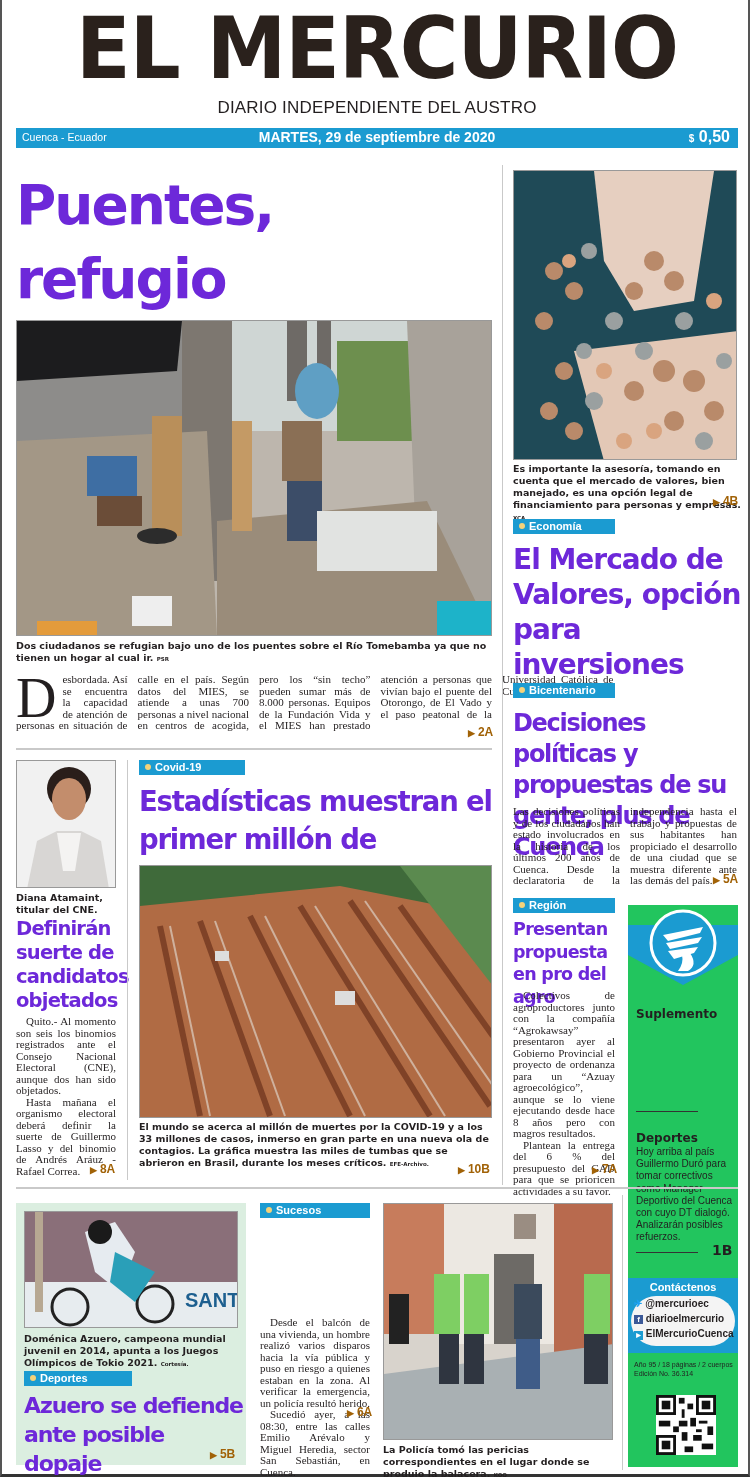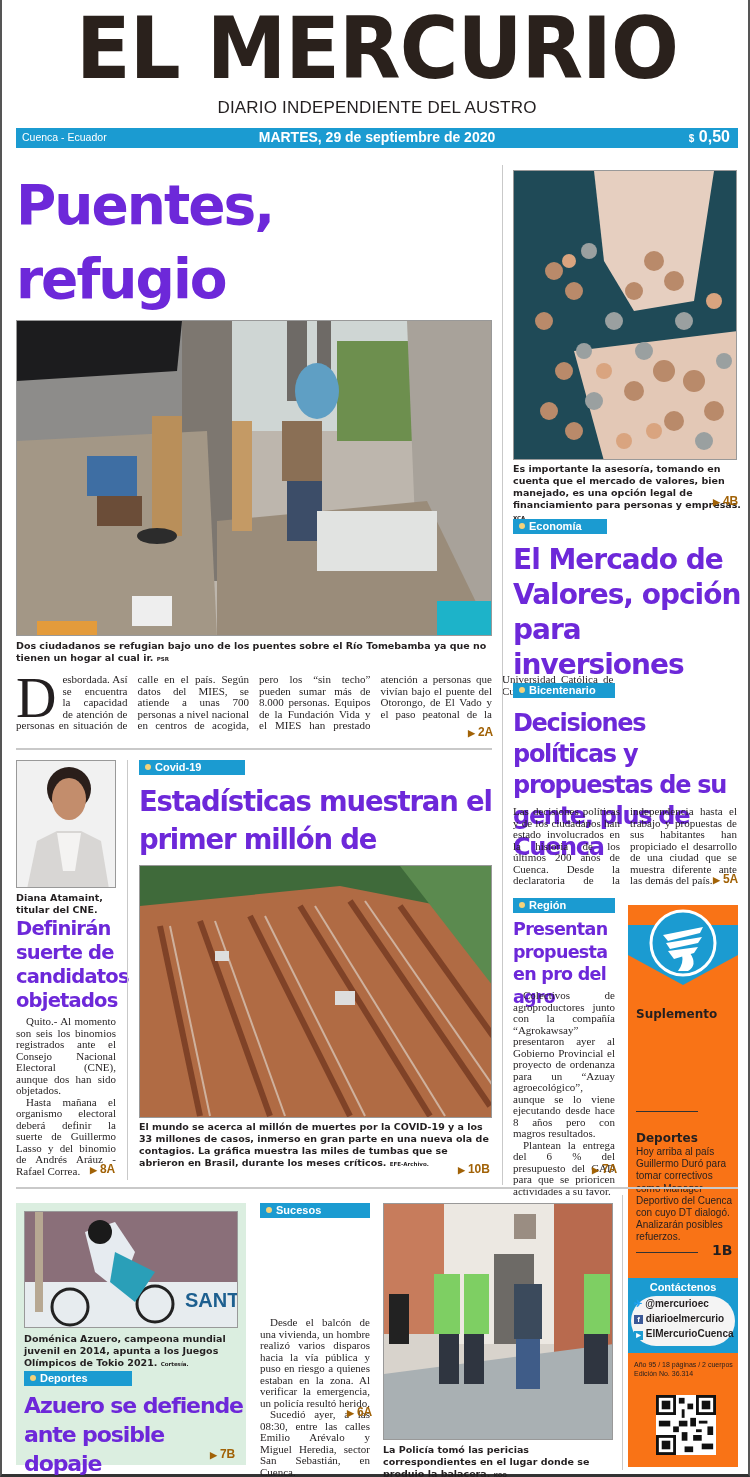--- a/index.html
+++ b/index.html
@@ -132,21 +132,21 @@
         <circle cx="140" cy="260" r="8"></circle>
           <circle cx="110" cy="270" r="8"></circle>
       </g>
     </svg>
   </div>
   <div class="abs caption" style="left:511px; top:463px; width:230px;">
     <span>Es importante la asesoría, tomando en cuenta que el mercado de valores, bien manejado, es una opción legal de financiamiento para personas y empresas.</span>
     <span class="credit">XCA</span>
   </div>
   <div class="abs ref" style="left:711px; top:494px;">4B</div>
-  <div class="abs section-tag" style="left:511px; top:519px; width:94px;"><span class="dot"></span><span>Economía</span></div>
+  <div class="abs section-tag" style="left:511px; top:519px; width:102px;"><span class="dot"></span><span>Economía</span></div>
   <div class="abs headline" style="left:511px; top:542px; width:236px; font-size:28px; line-height:35px;">El Mercado de Valores, opción para inversiones</div>
 
   <div class="abs section-tag" style="left:511px; top:683px; width:102px;"><span class="dot"></span><span>Bicentenario</span></div>
   <div class="abs headline" style="left:511px; top:708px; width:236px; font-size:24px; line-height:31px; letter-spacing:-1.3px;">Decisiones políticas y propuestas de su gente, plus de Cuenca</div>
   <div class="abs cols body-text" style="left:511px; top:806px; width:224px; height:82px; columns:2;">Las decisiones políticas y de los ciudadanos han estado involucrados en la historia de los últimos 200 años de Cuenca. Desde la declaratoria de la independencia hasta el trabajo y propuestas de sus habitantes han propiciado el desarrollo de una ciudad que se muestra diferente ante las demás del país.</div>
   <div class="abs ref" style="left:711px; top:872px;">5A</div>
 
   <div class="abs photo" style="left:14px; top:760px; width:100px; height:128px;">
     <svg width="100" height="128" viewBox="0 0 100 128">
       <rect width="100" height="128" fill="#f1f1f1"></rect>
@@ -201,21 +201,21 @@
   <div class="abs ref" style="left:456px; top:1162px;">10B</div>
 
   <div class="abs section-tag" style="left:511px; top:898px; width:102px;"><span class="dot"></span><span>Región</span></div>
   <div class="abs headline" style="left:511px; top:918px; width:110px; font-size:17.5px; line-height:22.5px; letter-spacing:-0.7px;">Presentan propuesta en pro del agro</div>
   <div class="abs body-text" style="left:511px; top:990px; width:102px;">
     <p style="text-indent:10px;">Colectivos de agroproductores junto con la compañía “Agrokawsay” presentaron ayer al Gobierno Provincial el proyecto de ordenanza para un “Azuay agroecológico”, aunque se lo viene ejecutando desde hace 8 años pero con magros resultados.</p>
     <p style="text-indent:10px;">Plantean la entrega del 6 % del presupuesto del GAD para que se prioricen actividades a su favor.</p>
   </div>
   <div class="abs ref" style="left:590px; top:1162px;">7A</div>
 
-  <div class="abs" style="left:626px; top:905px; width:110px; height:562px; background:#f97316;">
+  <div class="abs" style="left:626px; top:905px; width:110px; height:562px; background:#22c55e;">
     <svg class="abs" style="left:0; top:0;" width="110" height="80" viewBox="0 0 110 80">
       <polygon points="0,20 110,20 110,50 55,80 0,50" fill="#1b9bd1"></polygon>
       <circle cx="55" cy="38" r="32" fill="#1b9bd1" stroke="#fff" stroke-width="3"></circle>
       <path d="M35,30 L75,22 L72,28 L40,36 Z M38,38 L74,32 L70,38 L42,44 Z M40,46 L70,42 L66,48 L46,54 Z" fill="#fff"></path>
       <path d="M62,48 Q70,60 60,66 L50,66 Q56,58 54,50 Z" fill="#fff"></path>
     </svg>
     <div class="abs" style="left:8px; top:102px; width:100px; font-family:'DejaVu Sans',sans-serif; font-weight:bold; font-size:12px;">Suplemento</div>
     <div class="abs" style="left:8px; top:206px; width:62px; height:1px; background:#333;"></div>
     <div class="abs" style="left:8px; top:226px; width:100px; font-family:'DejaVu Sans',sans-serif; font-weight:bold; font-size:12px;">Deportes</div>
     <div class="abs" style="left:8px; top:241px; width:100px; font-size:10px; line-height:12.2px; font-family:'Liberation Sans',sans-serif;">Hoy arriba al país Guillermo Duró para tomar correctivos como Manager Deportivo del Cuenca con cuyo DT dialogó. Analizarán posibles refuerzos.</div>
@@ -280,21 +280,21 @@
         <polygon points="90,40 130,60 110,90 85,70" fill="#2a9fb8"></polygon>
         <circle cx="75" cy="20" r="12" fill="#1a1a1a"></circle>
       </svg>
     </div>
     <div class="abs caption" style="left:8px; top:130px; width:220px;">
       <span>Doménica Azuero, campeona mundial juvenil en 2014, apunta a los Juegos Olímpicos de Tokio 2021.</span>
       <span class="credit">Cortesía.</span>
     </div>
     <div class="abs section-tag" style="left:8px; top:168px; width:108px;"><span class="dot"></span><span>Deportes</span></div>
     <div class="abs headline" style="left:8px; top:188px; width:222px; font-size:22px; line-height:29px; letter-spacing:-1.1px;">Azuero se defiende ante posible dopaje</div>
-    <div class="abs ref" style="left:194px; top:244px;">7B</div>
+    <div class="abs ref" style="left:194px; top:244px;">5B</div>
   </div>
 
   <div class="abs section-tag" style="left:258px; top:1203px; width:110px;"><span class="dot"></span><span>Sucesos</span></div>
   <div class="abs body-text" style="left:258px; top:1317px; width:110px;">
     <p style="text-indent:10px;">Desde el balcón de una vivienda, un hombre realizó varios disparos hacia la vía pública y puso en riesgo a quienes estaban en la zona. Al verificar la emergencia, un policía resultó herido.</p>
     <p style="text-indent:10px;">Sucedió ayer, a las 08:30, entre las calles Emilio Arévalo y Miguel Heredia, sector San Sebastián, en Cuenca.</p>
   </div>
   <div class="abs ref" style="left:345px; top:1405px;">6A</div>
 
   <div class="abs photo" style="left:381px; top:1203px; width:230px; height:237px;">

